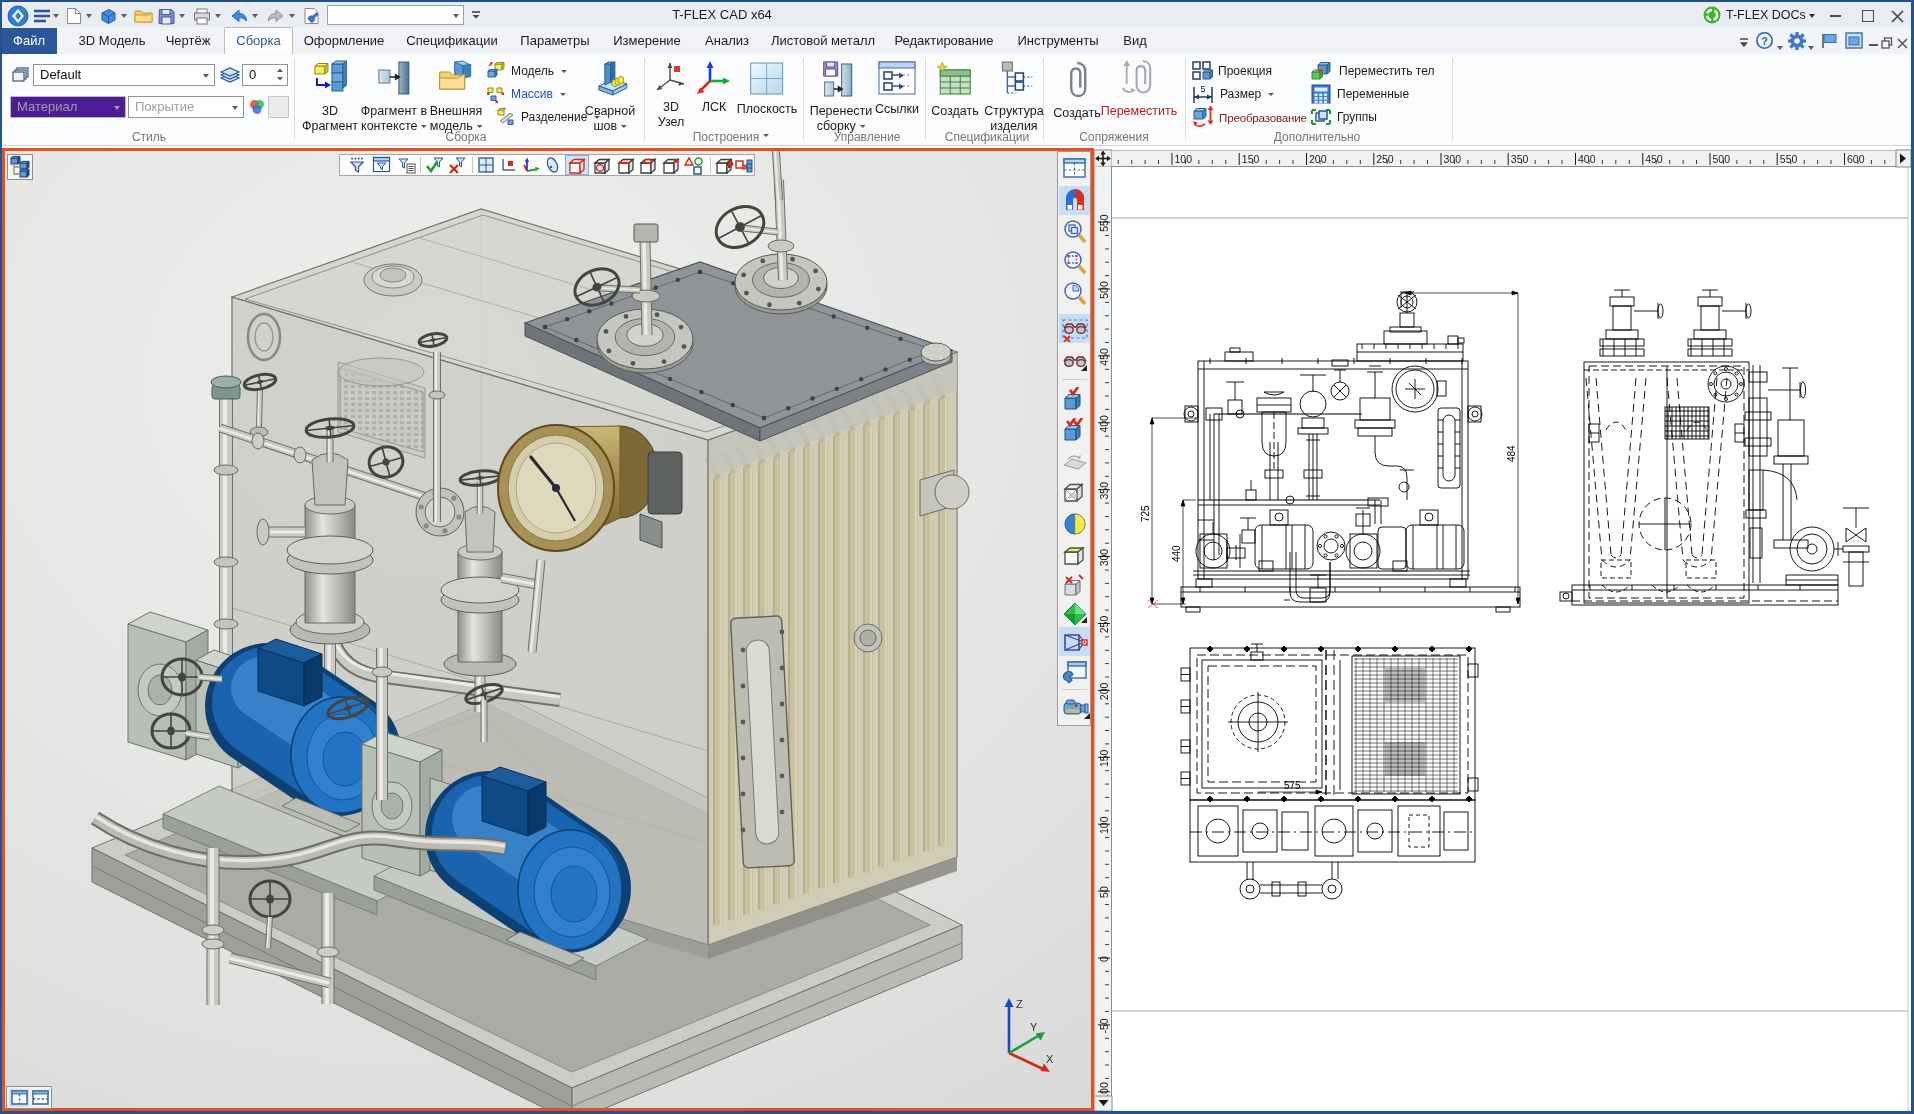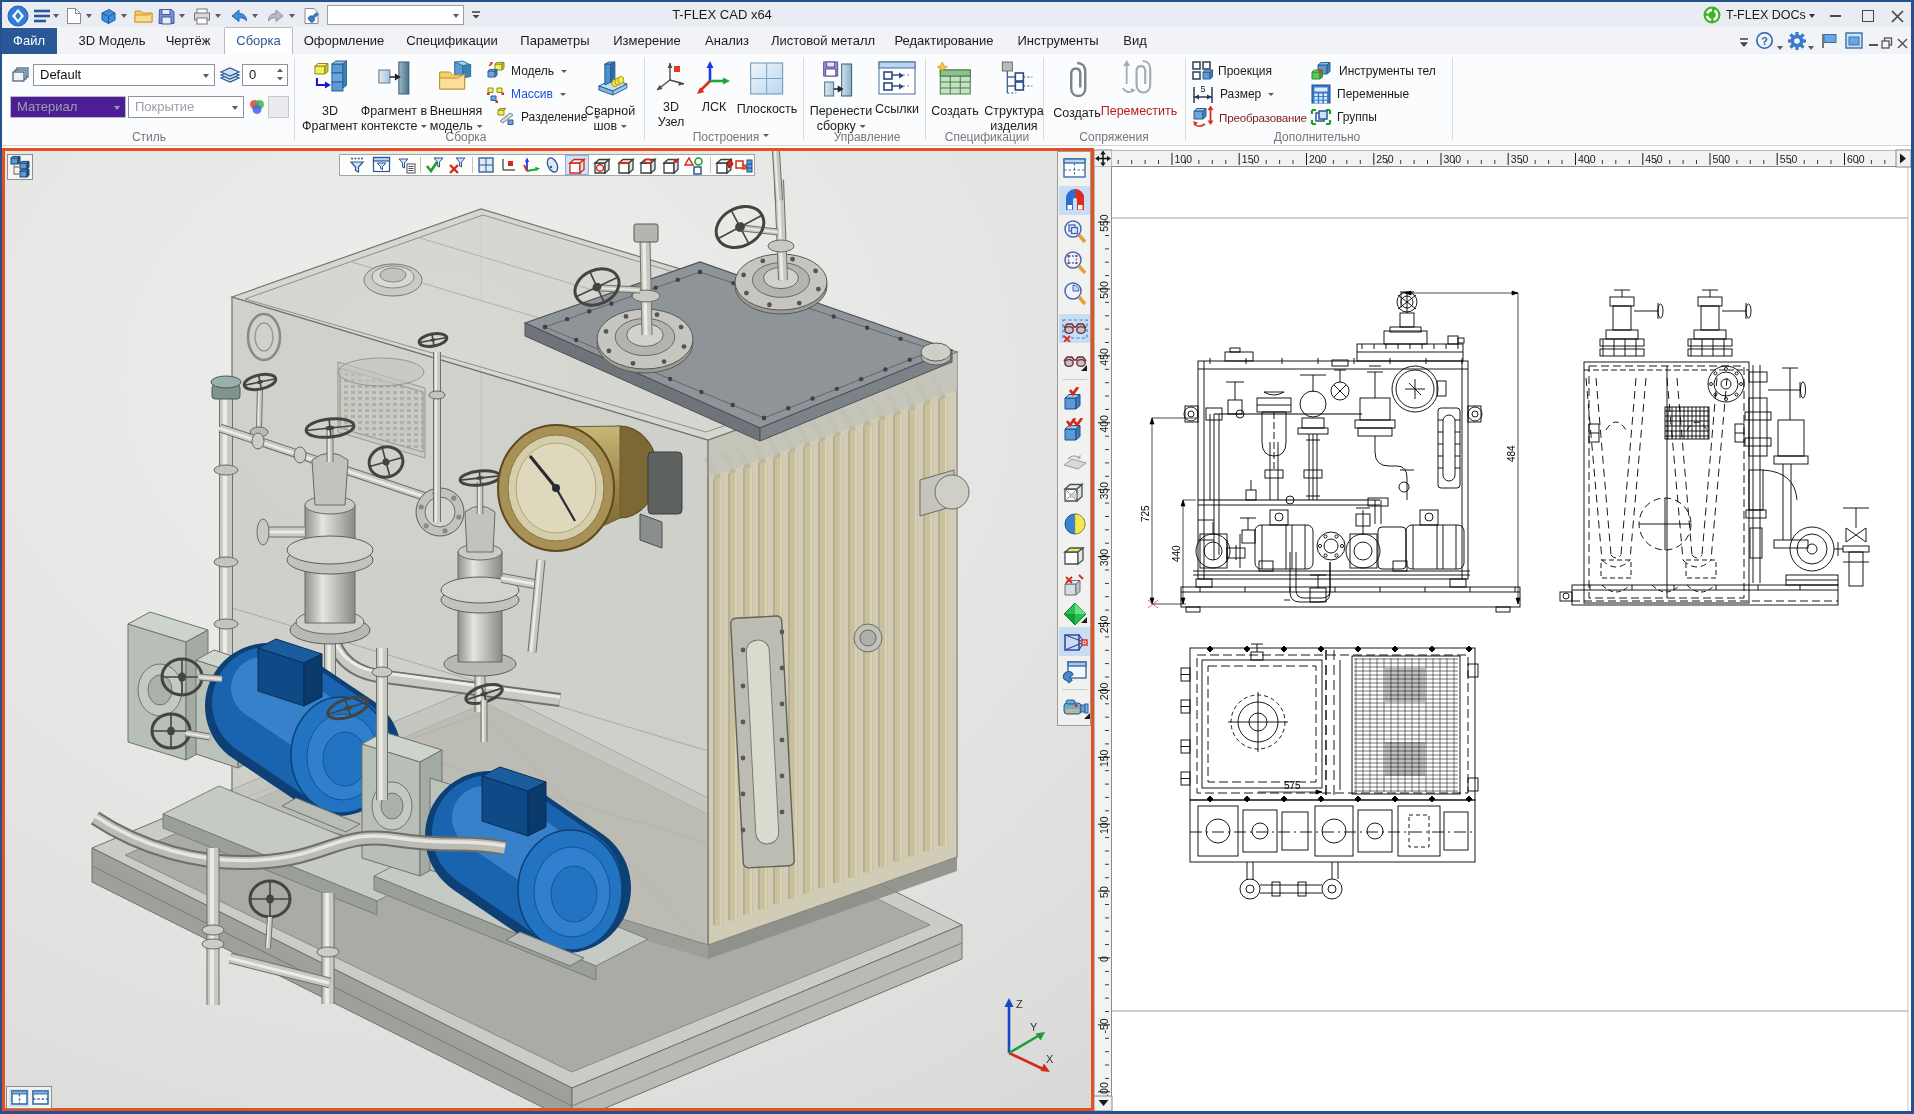--- a/index.html
+++ b/index.html
@@ -483,21 +483,21 @@
     <div class="smallit" style="left:1310px;top:6px;height:22px;color:#1b1b1b">
       <svg width="24" height="22" style="" xmlns="http://www.w3.org/2000/svg">
         <path d="M8 5 h9 v9 h-9 z" fill="#5b9bd5" stroke="#2f5f8f"></path>
         <path d="M8 5 l3 -2.5 h9 l-3 2.5 z" fill="#8fc0e8" stroke="#2f5f8f"></path>
         <path d="M17 5 l3 -2.5 v9 l-3 2.5 z" fill="#3f7fb5" stroke="#2f5f8f"></path>
 <path d="M2 12 h8 v7 h-8 z" fill="#5bc85b" stroke="#2f8f2f"></path>
         <path d="M2 12 l2.5 -2 h8 l-2.5 2 z" fill="#8fdf8f" stroke="#2f8f2f"></path>
         <path d="M10 12 l2.5 -2 v7 l-2.5 2 z" fill="#3fa53f" stroke="#2f8f2f"></path>
 <circle cx="10" cy="11" r="2" fill="#e03a2a"></circle>
       </svg>
-      <span style="margin-left:5px">Инструменты тел</span>
+      <span style="margin-left:5px">Переместить тел</span>
     </div>
     <div class="smallit" style="left:1310px;top:29px;height:22px;color:#1b1b1b">
       <svg width="22" height="22" style="" xmlns="http://www.w3.org/2000/svg">
         <rect x="2" y="2" width="18" height="18" fill="#3a7ac8" stroke="#1f4f8f"></rect>
         <rect x="4.5" y="4.5" width="13" height="4" fill="#d8ecf8"></rect>
 <g fill="#d8ecf8">
           <rect x="4.5" y="10.5" width="3.2" height="2.6"></rect>
           <rect x="9.2" y="10.5" width="3.2" height="2.6"></rect>
           <rect x="13.9" y="10.5" width="3.2" height="2.6"></rect>
           <rect x="4.5" y="14.1" width="3.2" height="2.6"></rect>

